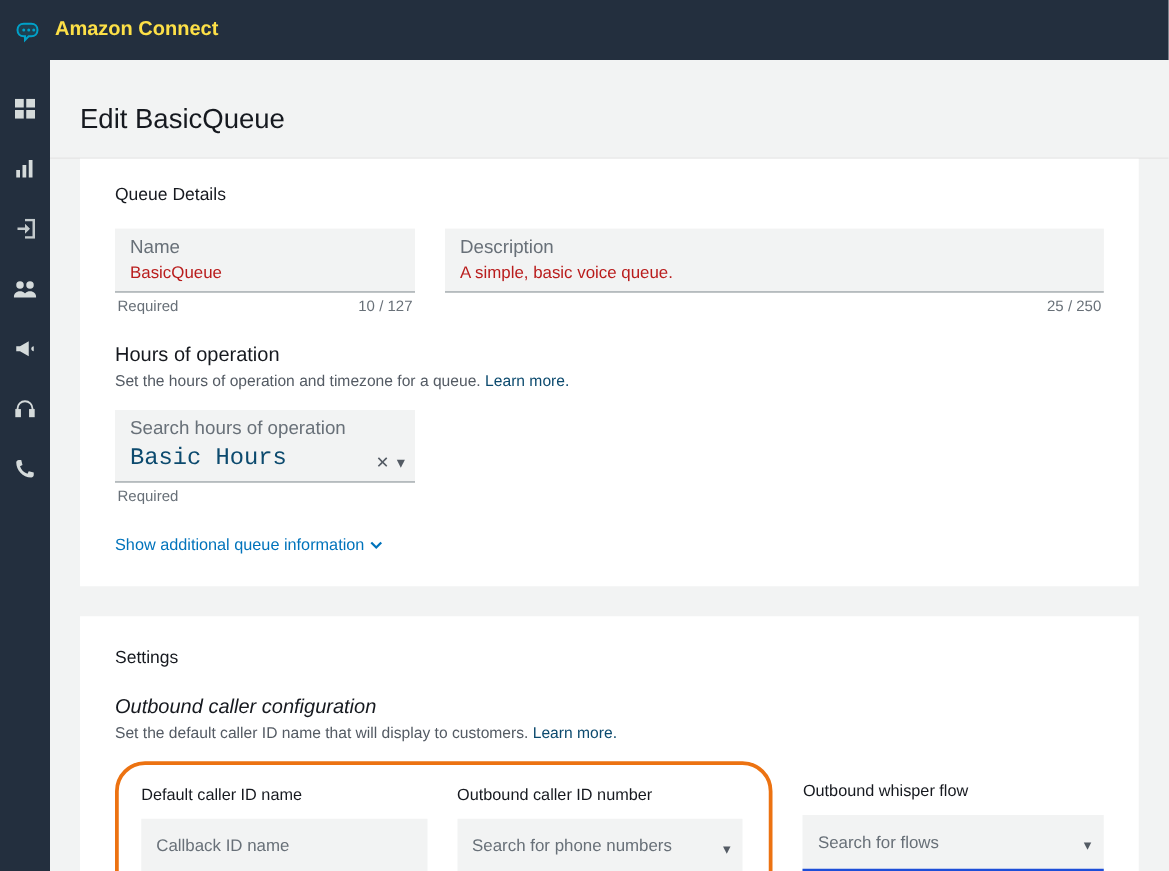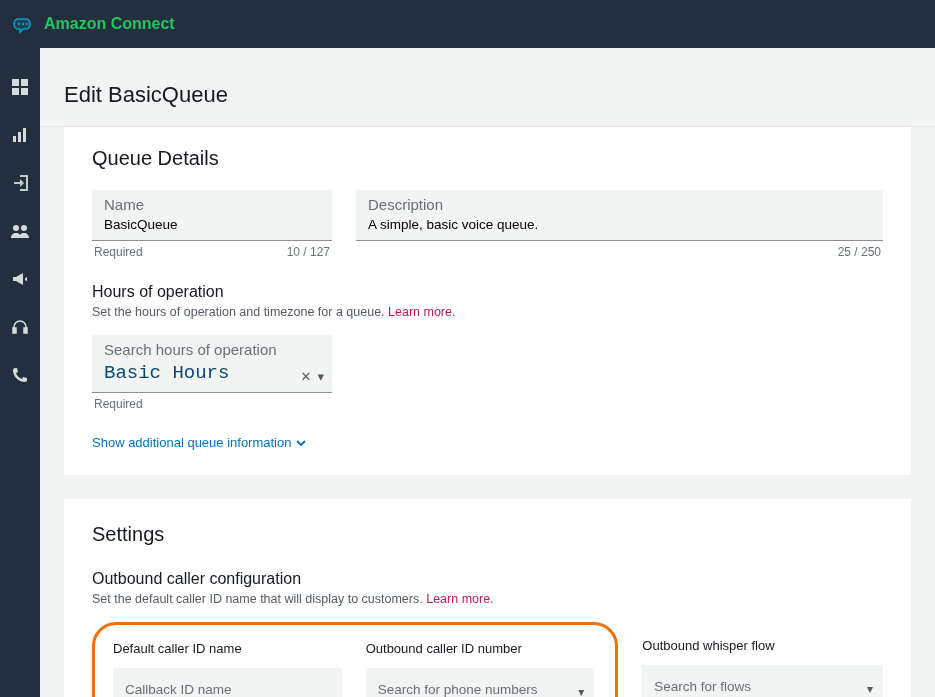--- a/index.html
+++ b/index.html
@@ -1,47 +1,47 @@
 <!DOCTYPE html>
 <html><head>
   <meta charset="utf-8">
   <style>
     * { box-sizing: border-box; margin: 0; padding: 0; }
     body { font-family: -apple-system, BlinkMacSystemFont, "Segoe UI", Arial, sans-serif; background: #f2f3f3; color: #16191f; }
     
-    .top-header { background: #232f3e; color: #22c55e; height: 48px; display: flex; align-items: center; padding: 0 10px; }
+    .top-header { background: #232f3e; color: #fde047; height: 48px; display: flex; align-items: center; padding: 0 10px; }
     .logo-icon { width: 24px; height: 24px; margin-right: 10px; }
     .top-header-title { font-size: 16px; font-weight: 600; }
     
     .layout { display: flex; min-height: calc(100vh - 48px); }
     
     .sidebar { width: 40px; background: #232f3e; display: flex; flex-direction: column; align-items: center; padding-top: 30px; gap: 30px; }
     .sidebar-icon { width: 18px; height: 18px; color: #d5dbdb; cursor: pointer; display: flex; align-items: center; justify-content: center; }
     
     .main { flex: 1; }
     .page-title-bar { background: #f2f3f3; padding: 18px 24px; border-bottom: 1px solid #e5e5e5; }
     .page-title { font-size: 22px; font-weight: 400; color: #16191f; margin-top: 16px; }
     
     .content { padding: 0 24px 24px 24px; }
     .card { background: #fff; padding: 24px 28px; margin-bottom: 24px; }
     .card-first { padding-top: 20px; }
     
-    .section-title { font-size: 20px; font-weight: 500; margin-bottom: 20px; }
+    .section-title { font-size: 14px; font-weight: 500; margin-bottom: 20px; }
     .subsection-title { font-size: 16px; font-weight: 500; margin-bottom: 4px; margin-top: 24px; }
     .subsection-title:first-child { margin-top: 0; }
     .subsection-desc { font-size: 12.5px; color: #545b64; margin-bottom: 16px; }
-    .learn-link { color: #be185d; text-decoration: none; }
+    .learn-link { color: #0c4a6e; text-decoration: none; }
     
     .form-row { display: flex; gap: 24px; margin-bottom: 4px; }
     .form-group { flex: 1; }
     .form-group-narrow { flex: 0 0 240px; }
     
     .input-wrap { position: relative; }
     .input-label { font-size: 15px; color: #687078; padding: 6px 12px 0 12px; background: #f2f3f3; display: block; }
-    .text-input { width: 100%; border: none; border-bottom: 1px solid #879196; background: #f2f3f3; padding: 4px 12px 8px 12px; font-size: 13.5px; color: #000000; outline: none; }
+    .text-input { width: 100%; border: none; border-bottom: 1px solid #879196; background: #f2f3f3; padding: 4px 12px 8px 12px; font-size: 13.5px; color: #b91c1c; outline: none; }
     .text-input::placeholder { color: #687078; }
     .input-footer { display: flex; justify-content: space-between; font-size: 12px; color: #687078; padding: 4px 2px 0 2px; }
     
     .dropdown-wrap { position: relative; display: flex; align-items: center; }
     .dropdown-input { width: 100%; border: none; border-bottom: 1px solid #879196; background: #f2f3f3; padding: 4px 36px 8px 12px; font-size: 19px; color: #0c4a6e; outline: none; font-family: Liberation Mono, monospace; }
     .dropdown-controls { position: absolute; right: 8px; bottom: 8px; display: flex; gap: 6px; color: #545b64; }
     .icon-btn { cursor: pointer; font-size: 13px; }
     
     .expand-link { color: #0073bb; font-size: 13px; display: inline-flex; align-items: center; gap: 4px; margin-top: 20px; cursor: pointer; }
     
@@ -180,21 +180,21 @@
           <span>Show additional queue information</span>
           <svg width="12" height="12" viewBox="0 0 12 12" fill="none" stroke="#0073bb" stroke-width="1.8">
               <path d="M2 4l4 4 4-4"></path>
             </svg>
         </div>
       </div>
 
       <div class="card">
         <h2 class="section-title">Settings</h2>
 
-        <h3 class="subsection-title" style="">Outbound caller configuration</h3>
+        <h3 class="subsection-title" style="font-style:italic;">Outbound caller configuration</h3>
         <p class="subsection-desc">
           <span>Set the default caller ID name that will display to customers. </span><a href="#" class="learn-link">Learn more.</a>
         </p>
 
         <div class="settings-row">
           <div class="highlight-box" style="flex:2; min-width:0;">
             <div class="highlight-cols">
               <div class="settings-col">
                 <label class="field-label">Default caller ID name</label>
                 <input class="simple-input" placeholder="Callback ID name" style="">

